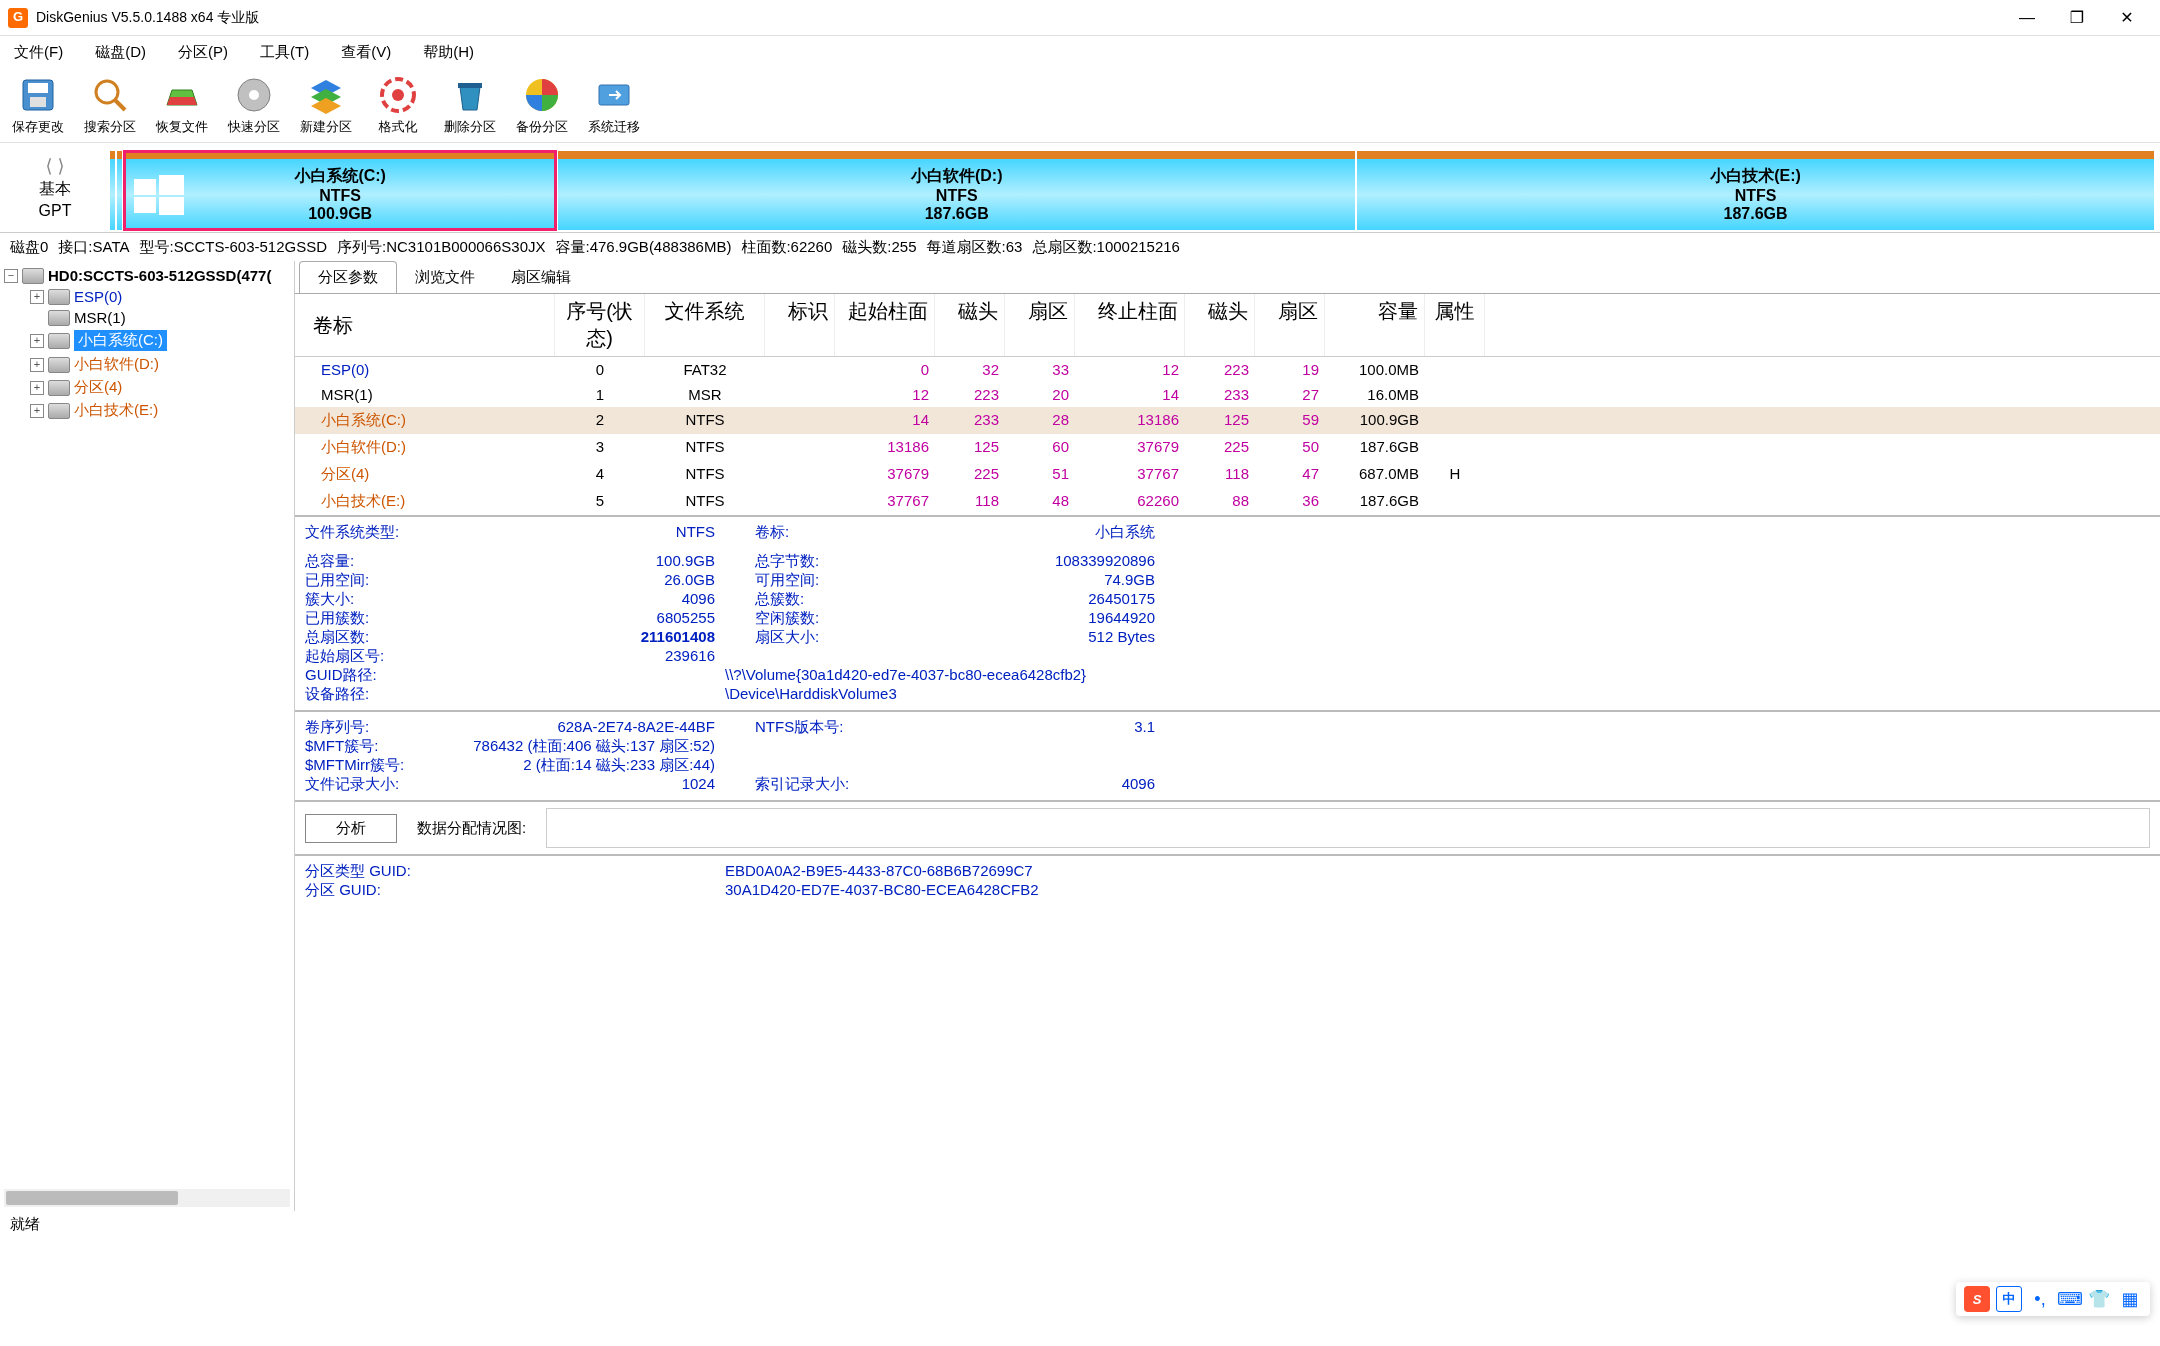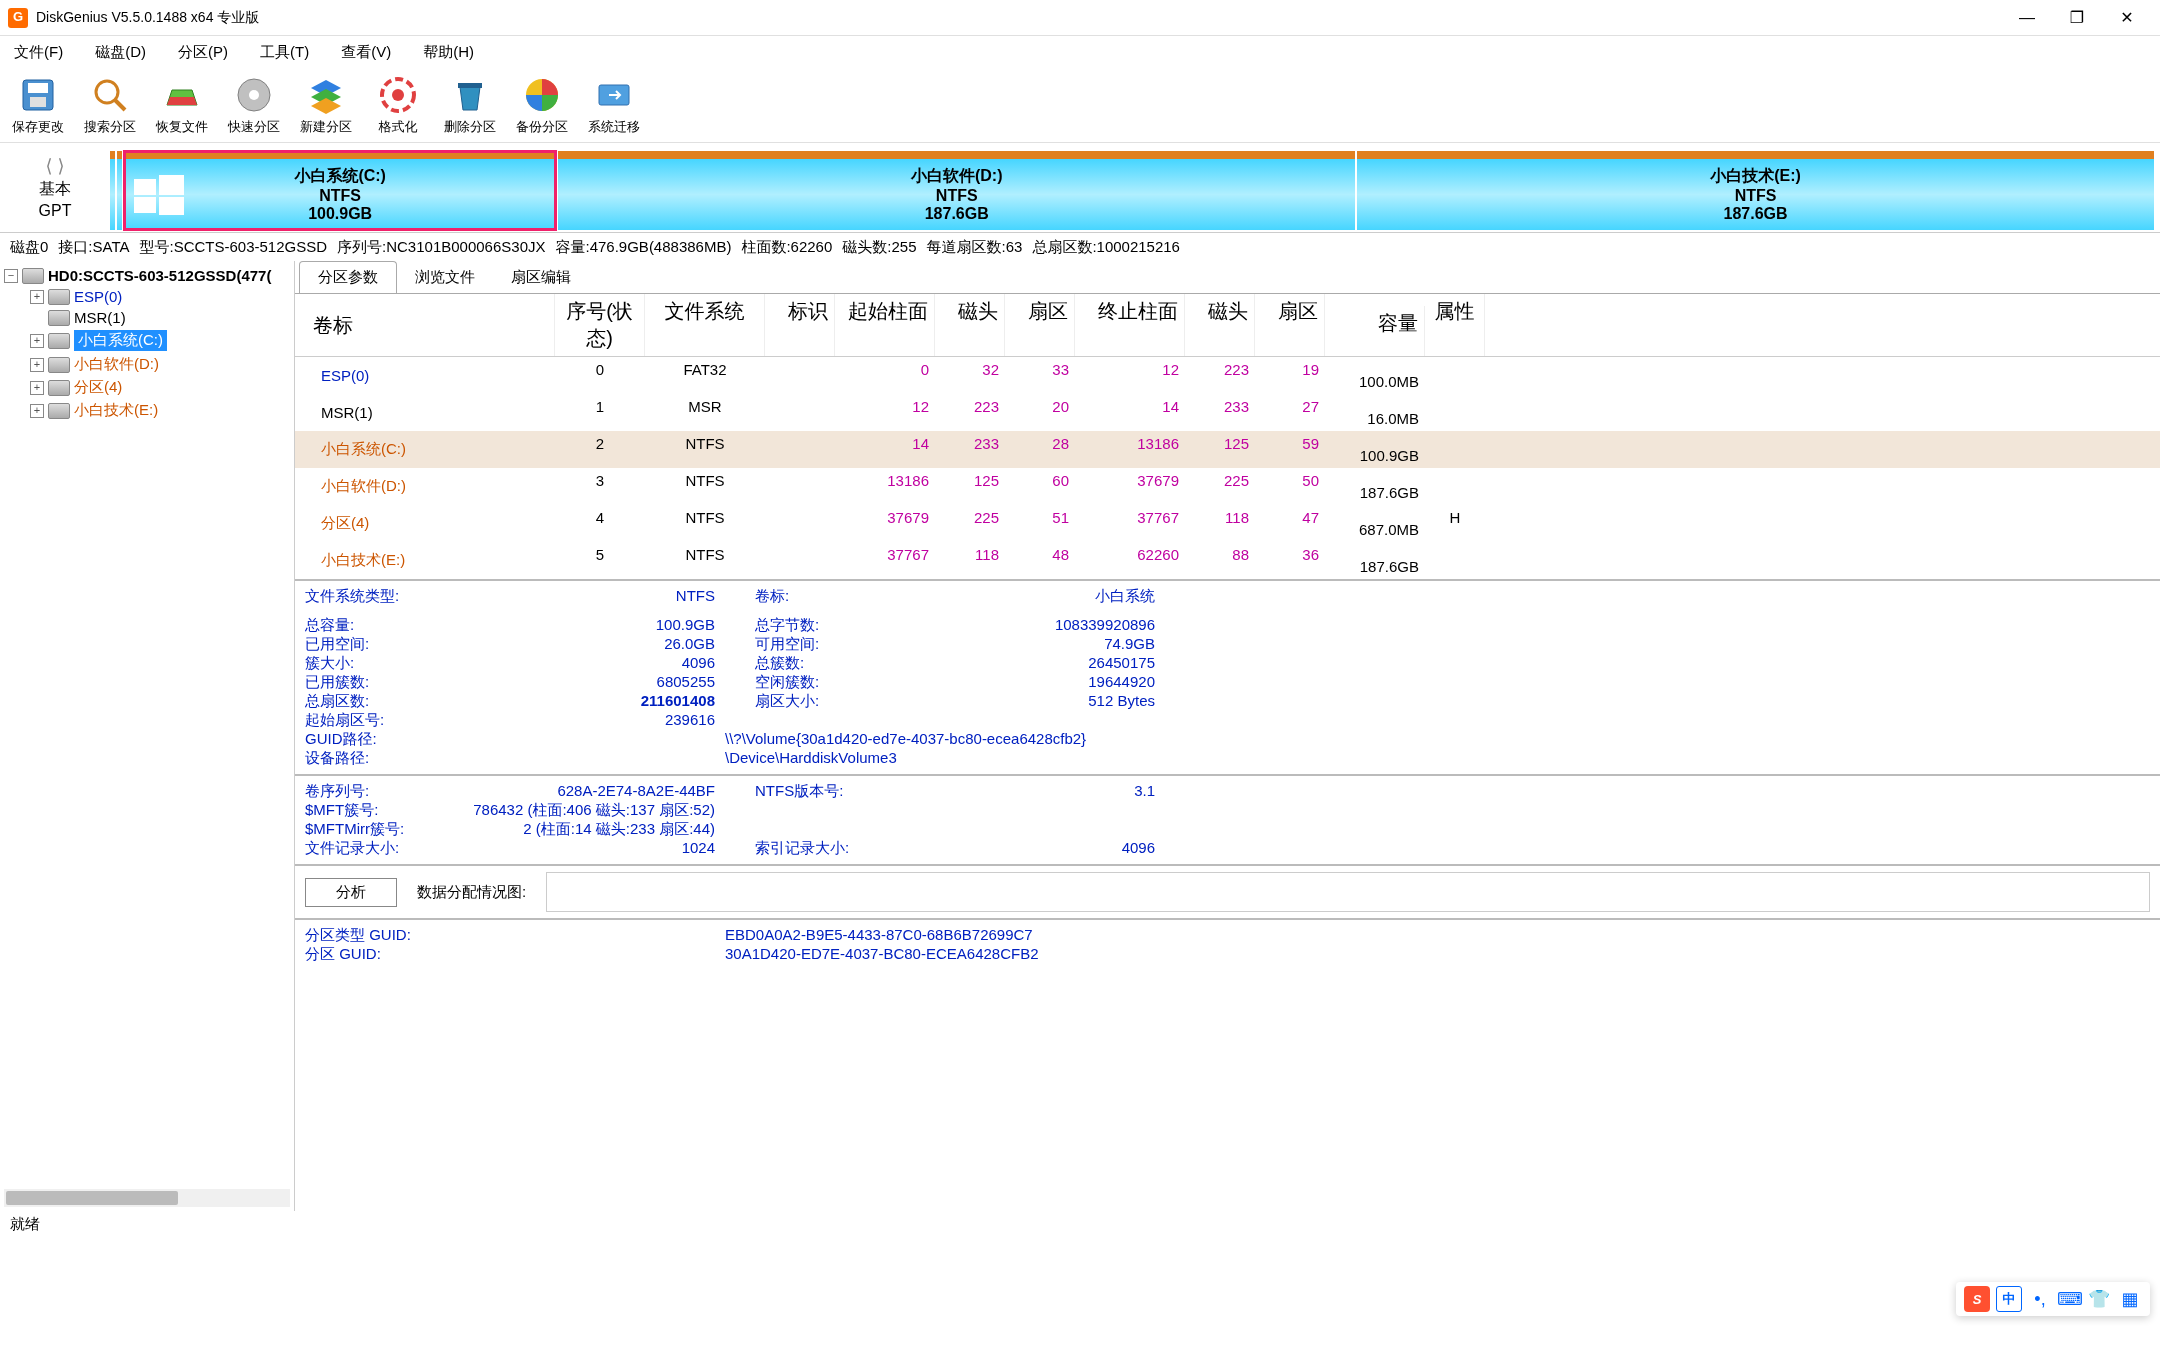--- a/index.html
+++ b/index.html
@@ -53,21 +53,21 @@
 .c-vol { width: 260px; text-align: left !important; display: flex; align-items: center; gap: 8px; padding-left: 18px !important; }
 .c-seq { width: 90px; text-align: center !important; }
 .c-fs { width: 120px; text-align: center !important; }
 .c-flag { width: 70px; }
 .c-sc { width: 100px; }
 .c-sh { width: 70px; }
 .c-ss { width: 70px; }
 .c-ec { width: 110px; }
 .c-eh { width: 70px; }
 .c-es { width: 70px; }
-.c-cap { width: 100px; margin-top: 12px; }
+.c-cap { width: 100px; }
 .c-attr { width: 60px; text-align: center !important; }
 .magenta { color: #c000a0; }
 .orange { color: #cc5500; }
 .details { flex: 1; overflow: auto; padding: 0; font-size: 15px; }
 .details .block { border-top: 2px solid #bbb; padding: 6px 10px; }
 .details .drow { display: flex; }
 .details .key { color: #0020c0; width: 160px; }
 .details .val { color: #0020c0; text-align: right; width: 280px; padding-right: 40px; }
 .details .valL { color: #0020c0; padding-left: 260px; }
 .details .analyze { padding: 6px 10px; display:flex; gap:20px; align-items:center; border-top: 2px solid #bbb; }

